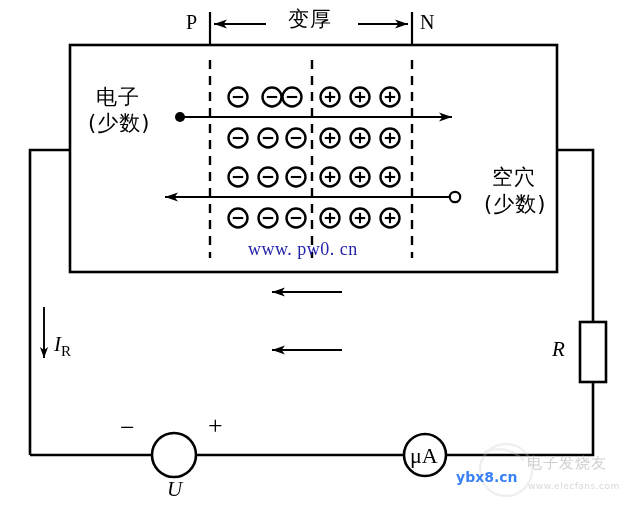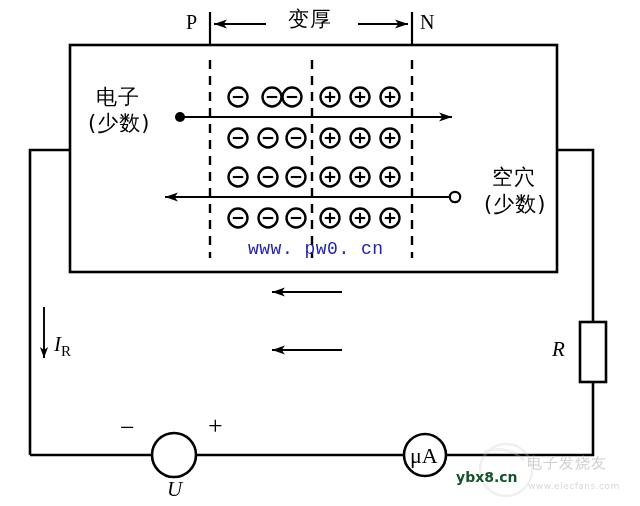--- a/index.html
+++ b/index.html
@@ -44,30 +44,30 @@
   }
   .sign {
     font-family: "Liberation Serif", "DejaVu Serif", serif;
     font-size: 26px;
   }
   .meter-txt {
     font-family: "Liberation Serif", "DejaVu Serif", serif;
     font-size: 22px;
   }
   .watermark-blue {
-    font-family: Liberation Mono, monospace;
+    font-family: Liberation Serif, serif;
     font-size: 18px;
     color: #2222aa;
     letter-spacing: 0.5px;
   }
   .watermark-ybx {
     font-family: "DejaVu Sans", "Liberation Sans", sans-serif;
     font-size: 14px;
     font-weight: bold;
-    color: #14532d;
+    color: #3b82f6;
   }
   .watermark-efs {
     font-family: "DejaVu Sans", "Liberation Sans", sans-serif;
     font-size: 15px;
     color: #cfcfcf;
     letter-spacing: 1px;
   }
   .watermark-efs2 {
     font-family: "DejaVu Sans", "Liberation Sans", sans-serif;
     font-size: 9px;

